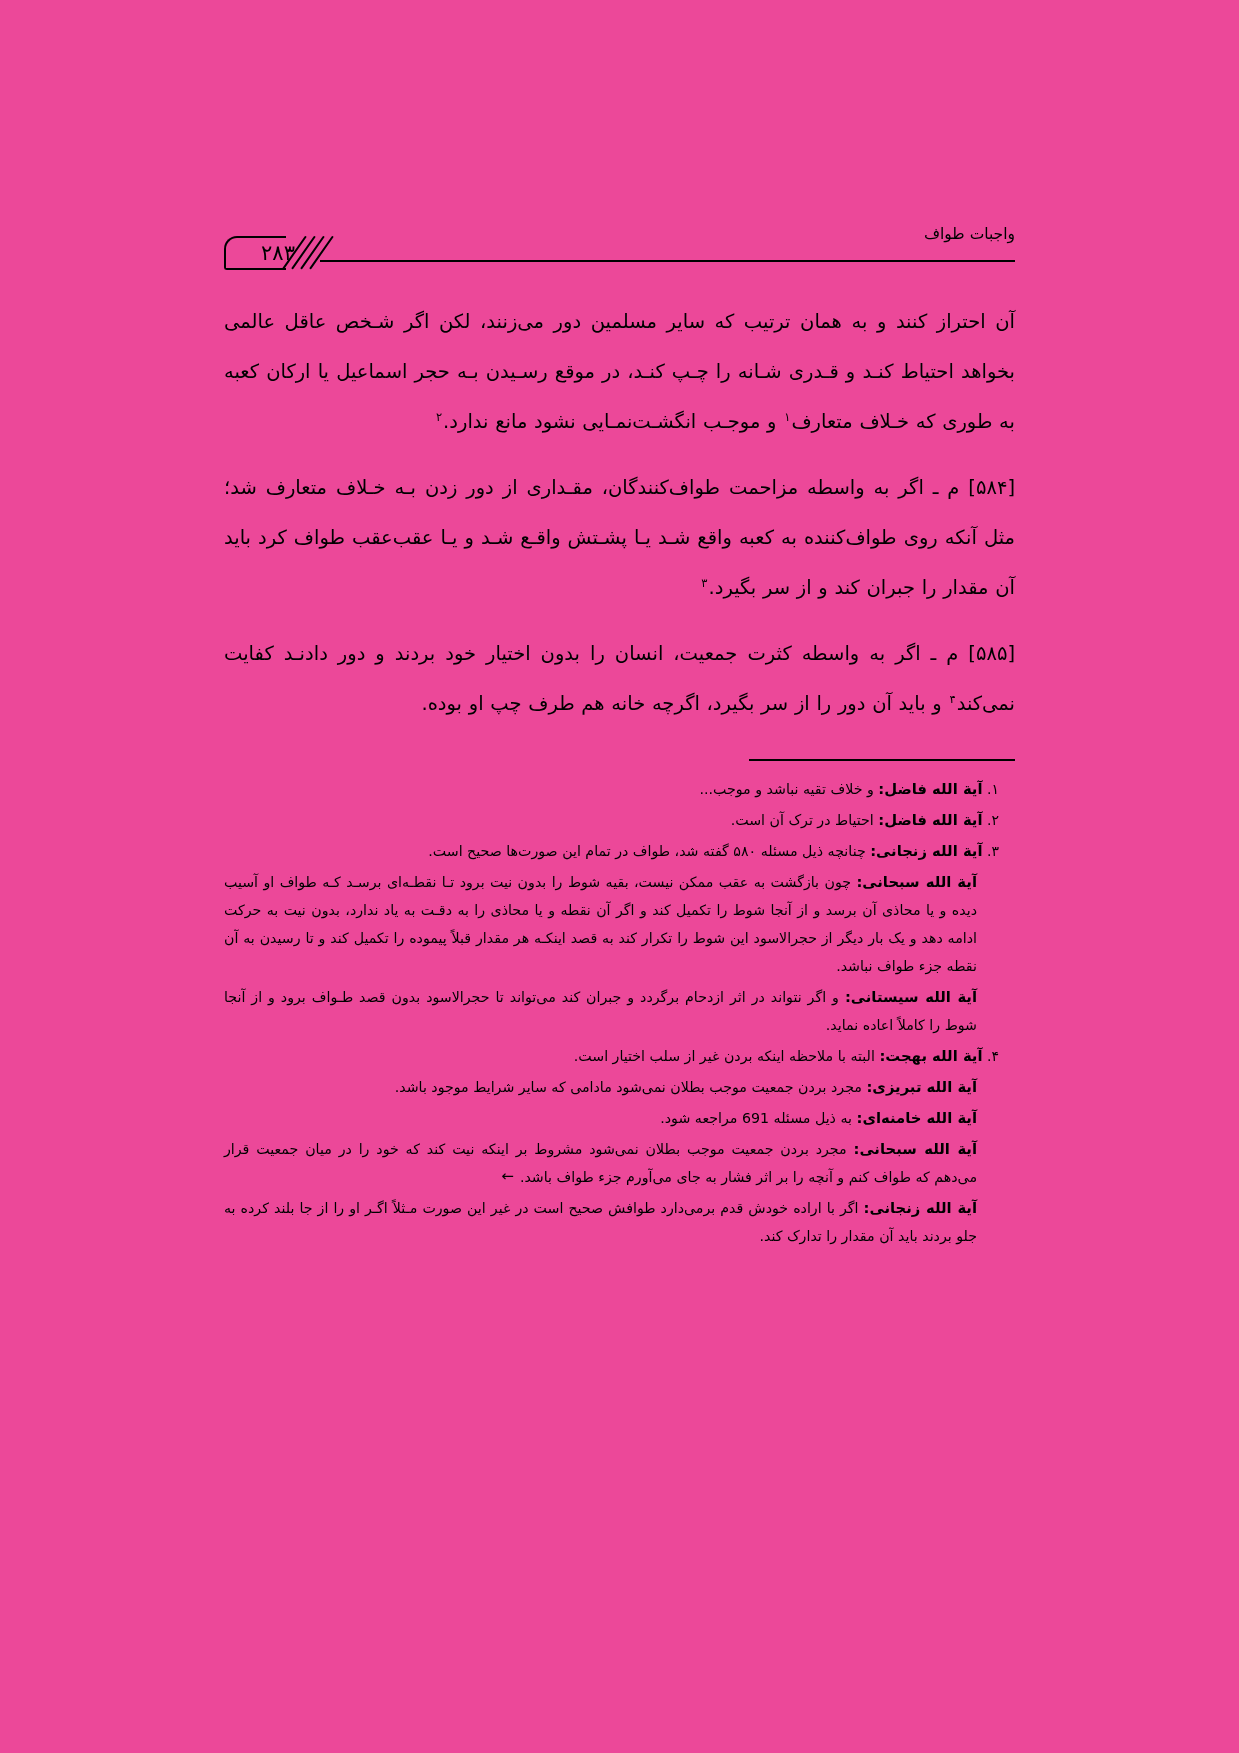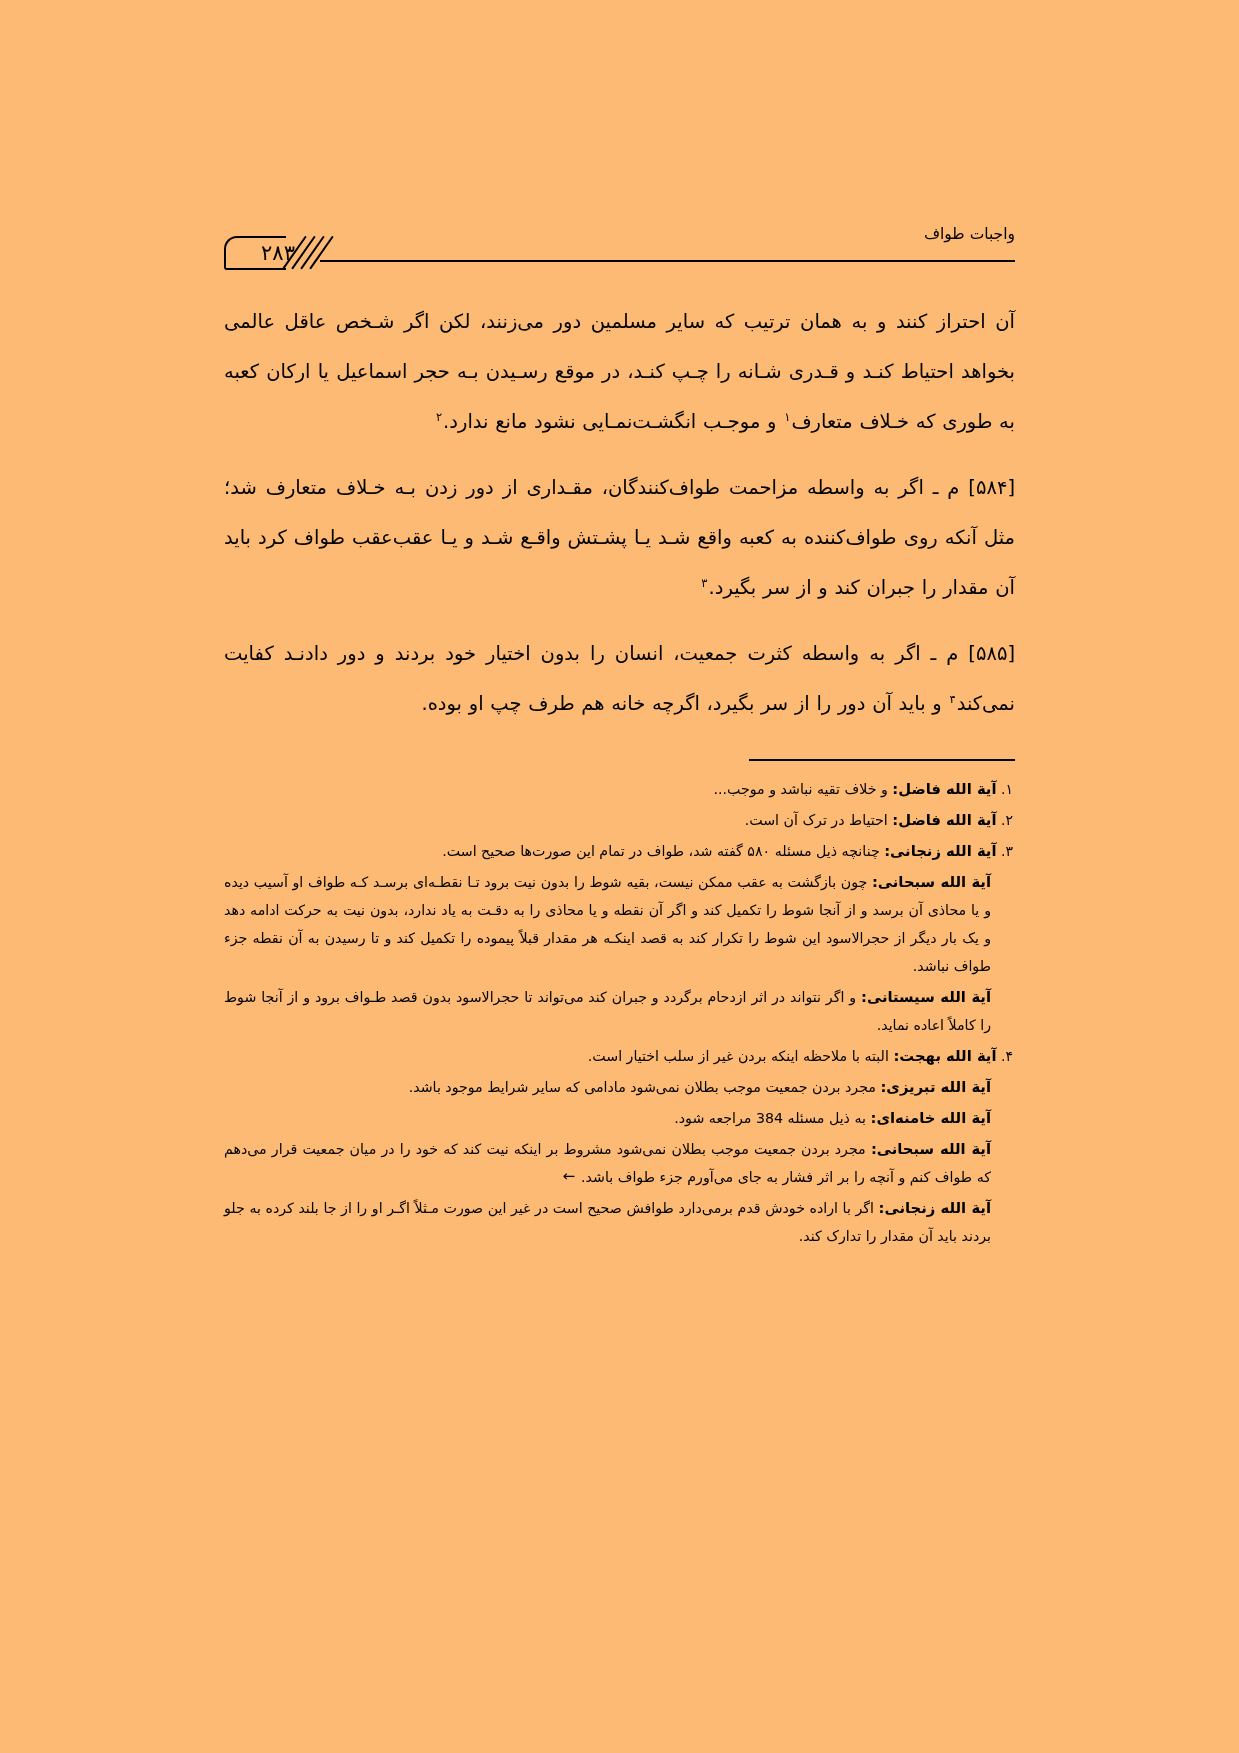--- a/index.html
+++ b/index.html
@@ -11,21 +11,21 @@
   body {
     font-family: "DejaVu Sans", "Liberation Sans", sans-serif;
     color: #000000;
   }
 
   .page {
     position: relative;
     width: 1239px;
     height: 1753px;
     margin: 0 auto;
-    background: #fdba74;
+    background: #ec4899;
     overflow: hidden;
     box-sizing: border-box;
   }
 
   .content {
     position: absolute;
     top: 215px;
     right: 224px;
     left: 224px;
     direction: rtl;
@@ -141,21 +141,21 @@
     margin-right: 0;
   }
   .fn-rule-wrap {
     display: block;
     text-align: right;
   }
   .fn-item {
     font-size: 14.2px;
     line-height: 28px;
     text-align: justify;
-    margin: 0 2px 3px 0;
+    margin: 0 16px 3px 0;
     color: #000;
   }
   .fn-item.indent { padding-right: 22px; }
   .fn-marker { font-size: 14px; }
   .fn-auth {
     font-weight: bold;
     font-size: 14.8px;
   }
   .arrow-glyph {
     display: inline-block;
@@ -233,21 +233,21 @@
       <p class="fn-item">
         <span class="fn-marker">۴.</span>
         <span class="fn-auth">آیة الله بهجت:</span><span> البته با ملاحظه اینکه بردن غیر از سلب اختیار است.</span>
       </p>
 
       <p class="fn-item indent">
         <span class="fn-auth">آیة الله تبریزی:</span><span> مجرد بردن جمعیت موجب بطلان نمی‌شود مادامی که سایر شرایط موجود باشد.</span>
       </p>
 
       <p class="fn-item indent">
-        <span class="fn-auth">آیة الله خامنه‌ای:</span><span> به ذیل مسئله 384 مراجعه شود.</span>
+        <span class="fn-auth">آیة الله خامنه‌ای:</span><span> به ذیل مسئله 691 مراجعه شود.</span>
       </p>
 
       <p class="fn-item indent">
         <span class="fn-auth">آیة الله سبحانی:</span><span> مجرد بردن جمعیت موجب بطلان نمی‌شود مشروط بر اینکه نیت کند که خود را در میان جمعیت قرار می‌دهم که طواف کنم و آنچه را بر اثر فشار به جای می‌آورم جزء طواف باشد.</span><span class="arrow-glyph">←</span>
       </p>
 
       <p class="fn-item indent">
         <span class="fn-auth">آیة الله زنجانی:</span><span> اگر با اراده خودش قدم برمی‌دارد طوافش صحیح است در غیر این صورت مـثلاً اگـر او را از جا بلند کرده به جلو بردند باید آن مقدار را تدارک کند.</span>
       </p>
 

